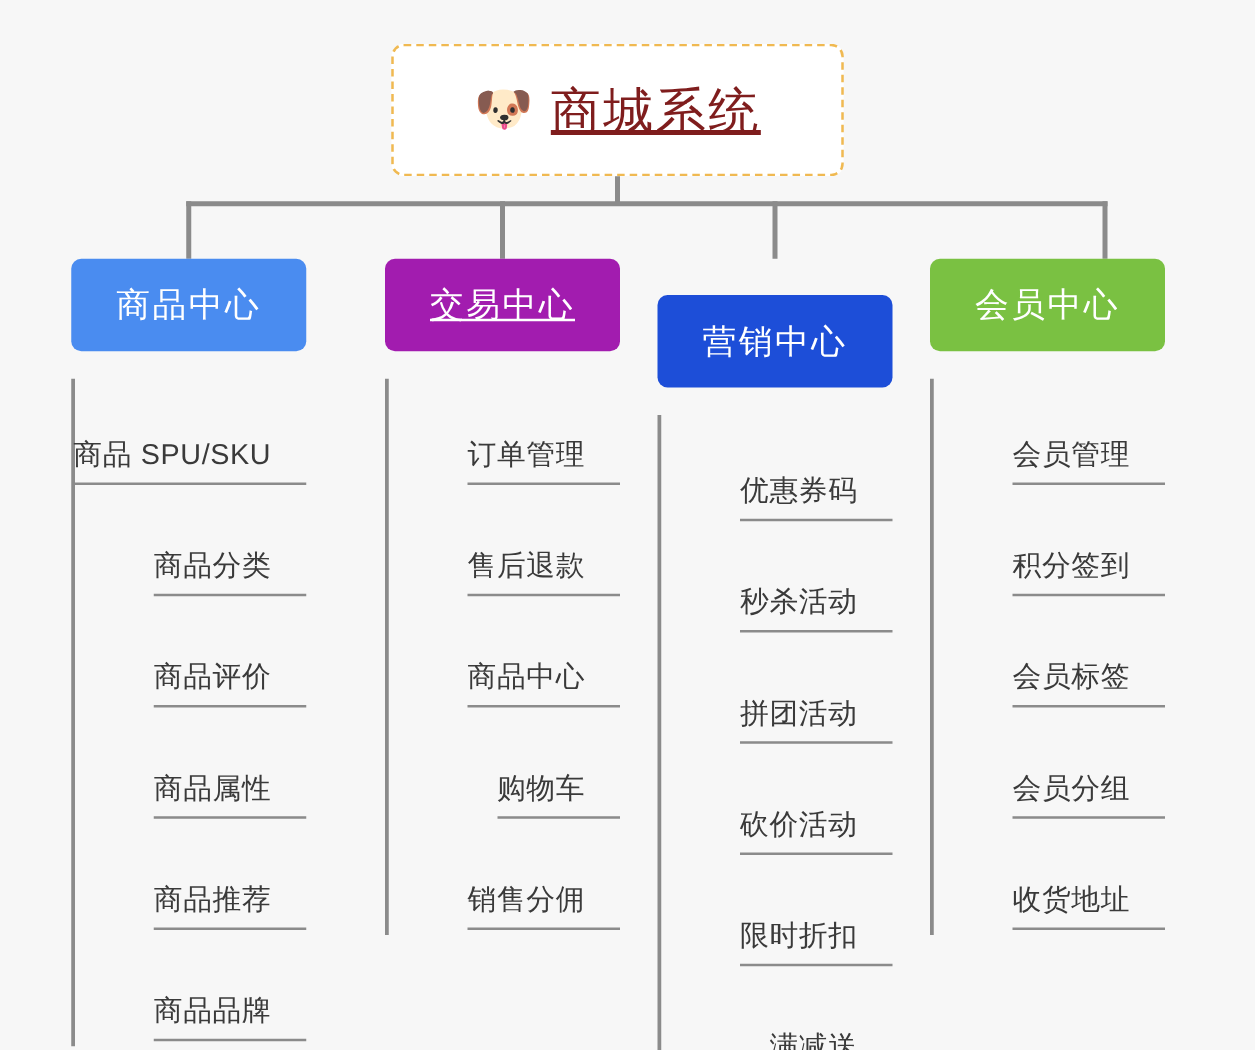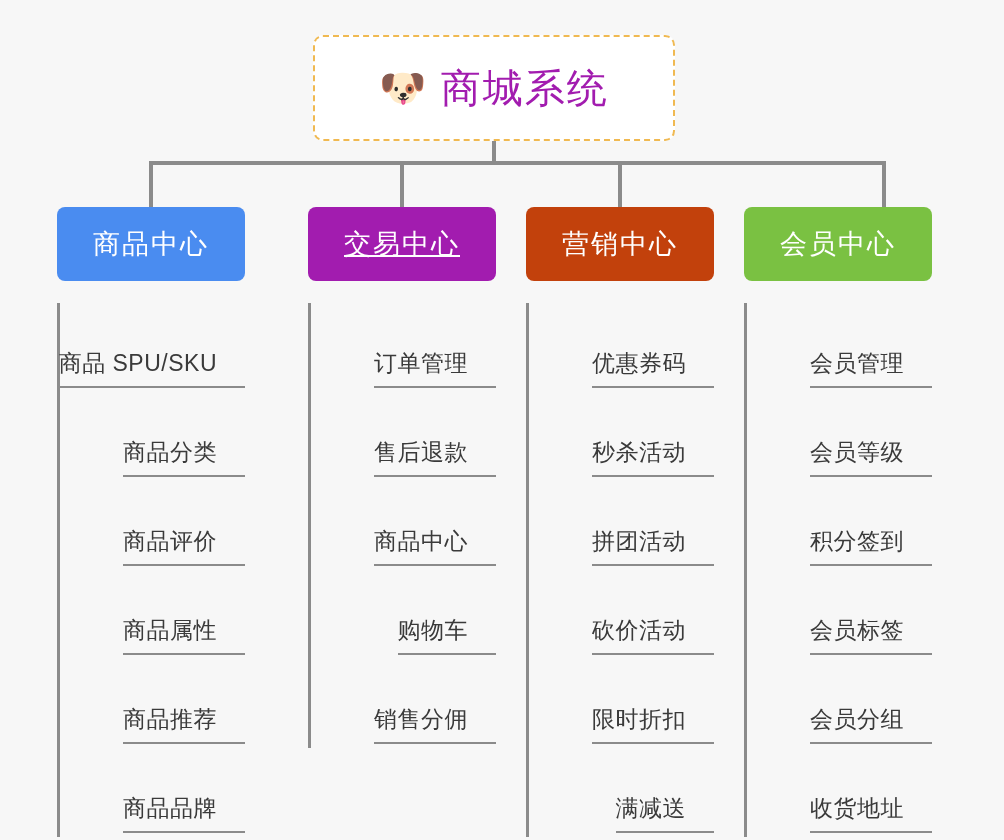--- a/index.html
+++ b/index.html
@@ -109,21 +109,21 @@
   #col-2 { left: 526px; }
   #col-3 { left: 744px; }
 </style>
 </head>
 <body style="background: rgb(247, 247, 247);">
 
 <div id="diagram">
 
   <div class="root-node" style="background: rgb(255, 255, 255); border-color: rgb(240, 185, 81);">
     <span class="root-emoji">🐶</span>
-    <span class="root-title" style="color: #a21caf;">商城系统</span>
+    <span class="root-title" style="color: #7f1d1d; text-decoration: underline;">商城系统</span>
   </div>
 
   <div class="conn conn-v" style="left: 492px; top: 141px; height: 22px; background: rgb(139, 139, 139);"></div>
 
   <div class="conn conn-h" style="left: 149px; top: 161px; width: 737px; background: rgb(139, 139, 139);"></div>
 
   <div class="conn conn-v" style="left: 149px; top: 161px; height: 46px; background: rgb(139, 139, 139);"></div>
   <div class="conn conn-v" style="left: 400px; top: 161px; height: 46px; background: rgb(139, 139, 139);"></div>
   <div class="conn conn-v" style="left: 618px; top: 161px; height: 46px; background: rgb(139, 139, 139);"></div>
   <div class="conn conn-v" style="left: 882px; top: 161px; height: 46px; background: rgb(139, 139, 139);"></div>
@@ -167,21 +167,21 @@
       <div class="leaf">
           <span class="leaf-label">购物车</span>
         </div>
       <div class="leaf">
           <span class="leaf-label">销售分佣</span>
         </div>
     </div>
   </div>
 
   <div class="column" id="col-2">
-    <div class="col-header" style="background: #c2410c;">营销中心</div>
+    <div class="col-header" style="background: #1d4ed8; margin-top: 29px;">营销中心</div>
     <div class="col-items">
       <div class="leaf">
           <span class="leaf-label">优惠券码</span>
         </div>
       <div class="leaf">
           <span class="leaf-label">秒杀活动</span>
         </div>
       <div class="leaf">
           <span class="leaf-label">拼团活动</span>
         </div>
@@ -197,23 +197,20 @@
     </div>
   </div>
 
   <div class="column" id="col-3">
     <div class="col-header" style="background: rgb(122, 193, 66);">会员中心</div>
     <div class="col-items">
       <div class="leaf">
           <span class="leaf-label">会员管理</span>
         </div>
       <div class="leaf">
-          <span class="leaf-label">会员等级</span>
-        </div>
-      <div class="leaf">
           <span class="leaf-label">积分签到</span>
         </div>
       <div class="leaf">
           <span class="leaf-label">会员标签</span>
         </div>
       <div class="leaf">
           <span class="leaf-label">会员分组</span>
         </div>
       <div class="leaf">
           <span class="leaf-label">收货地址</span>

